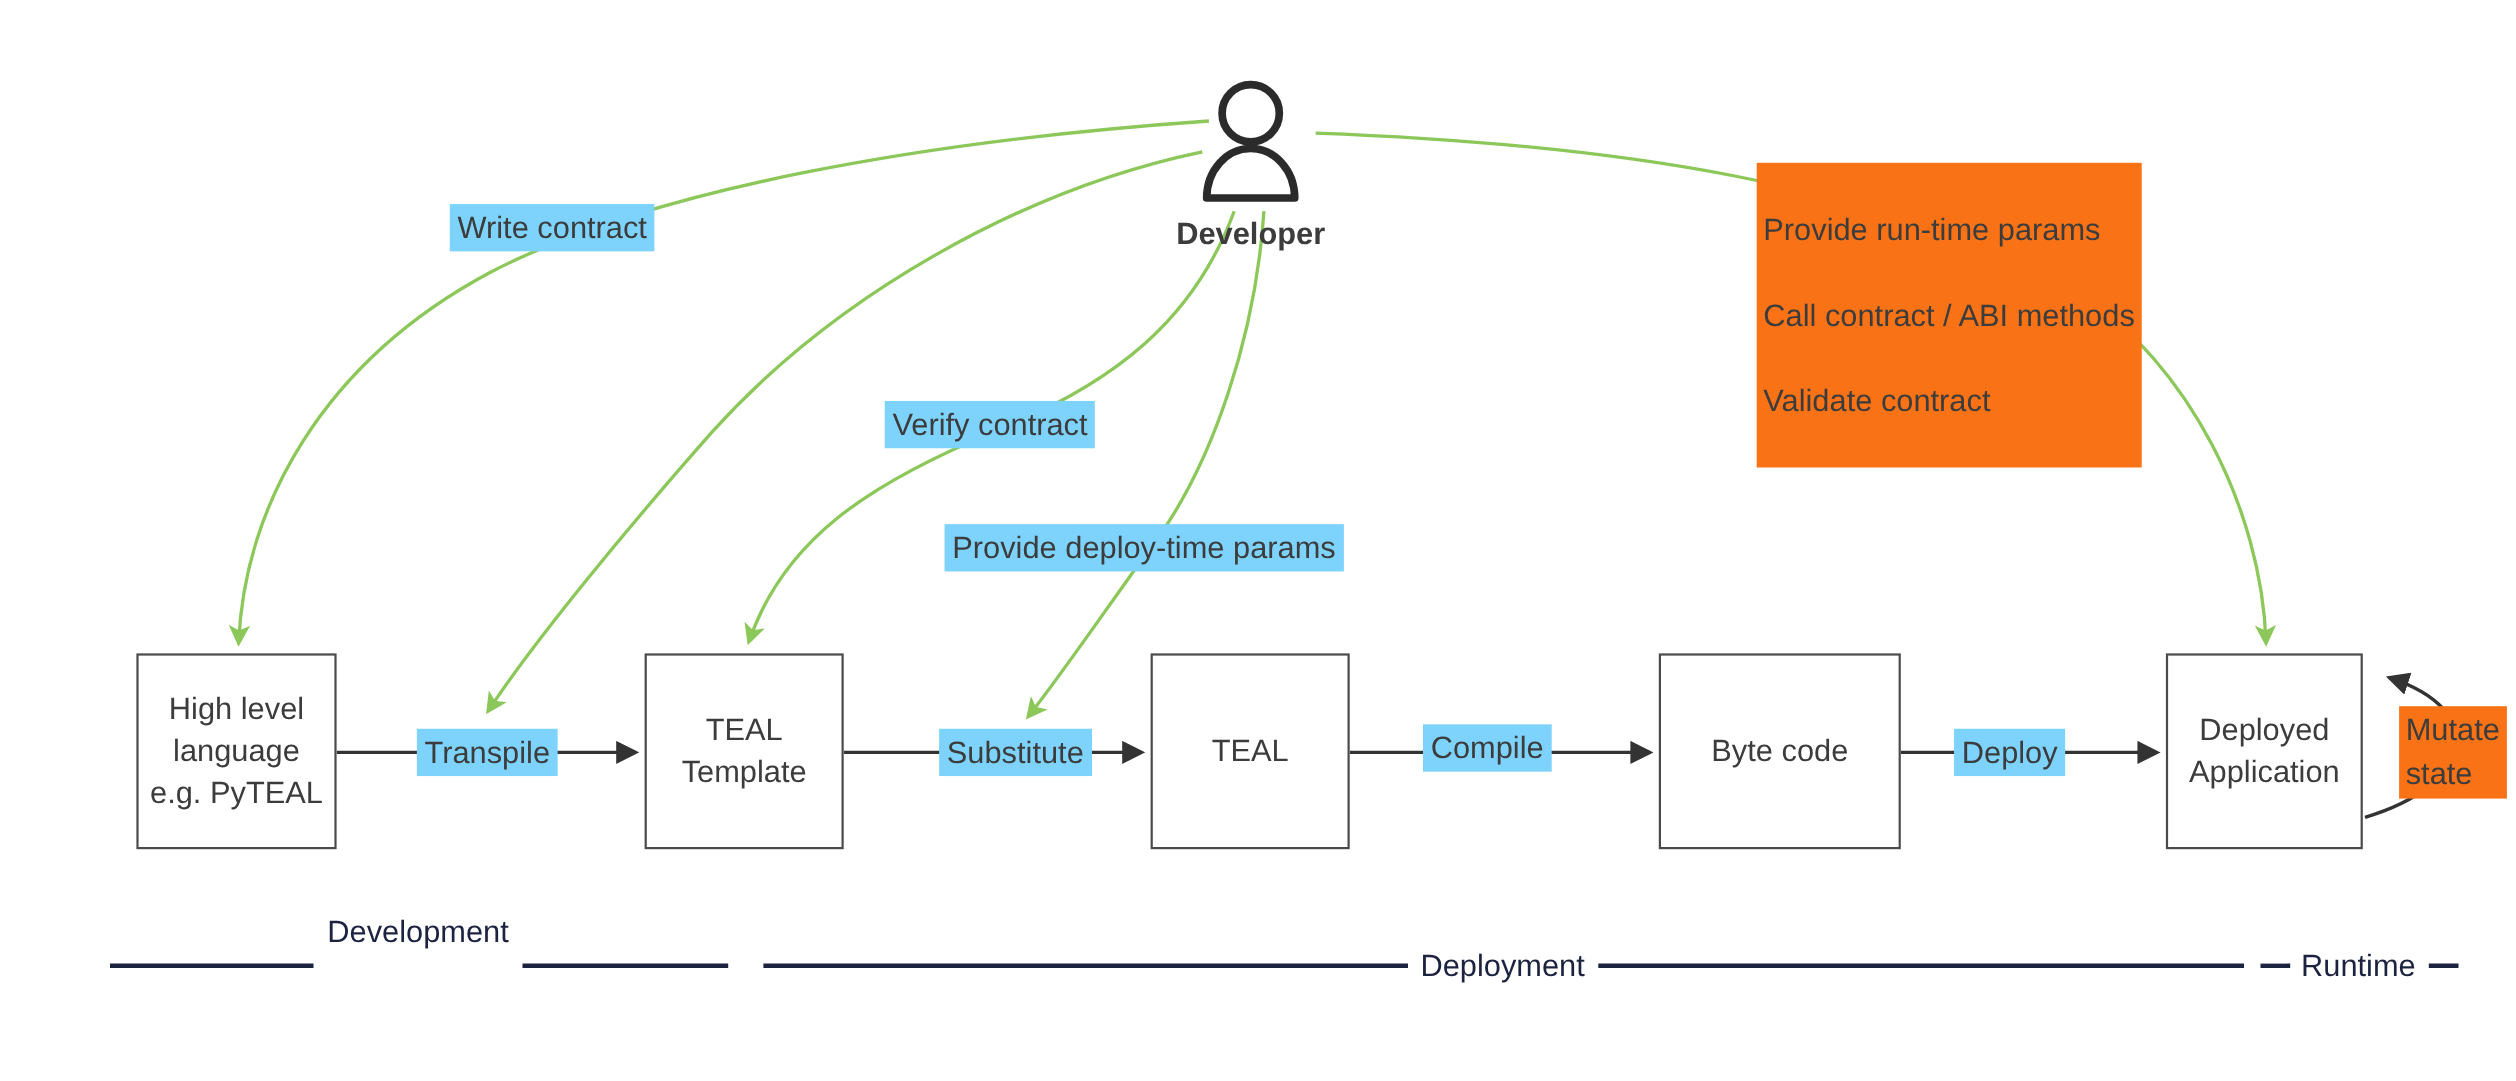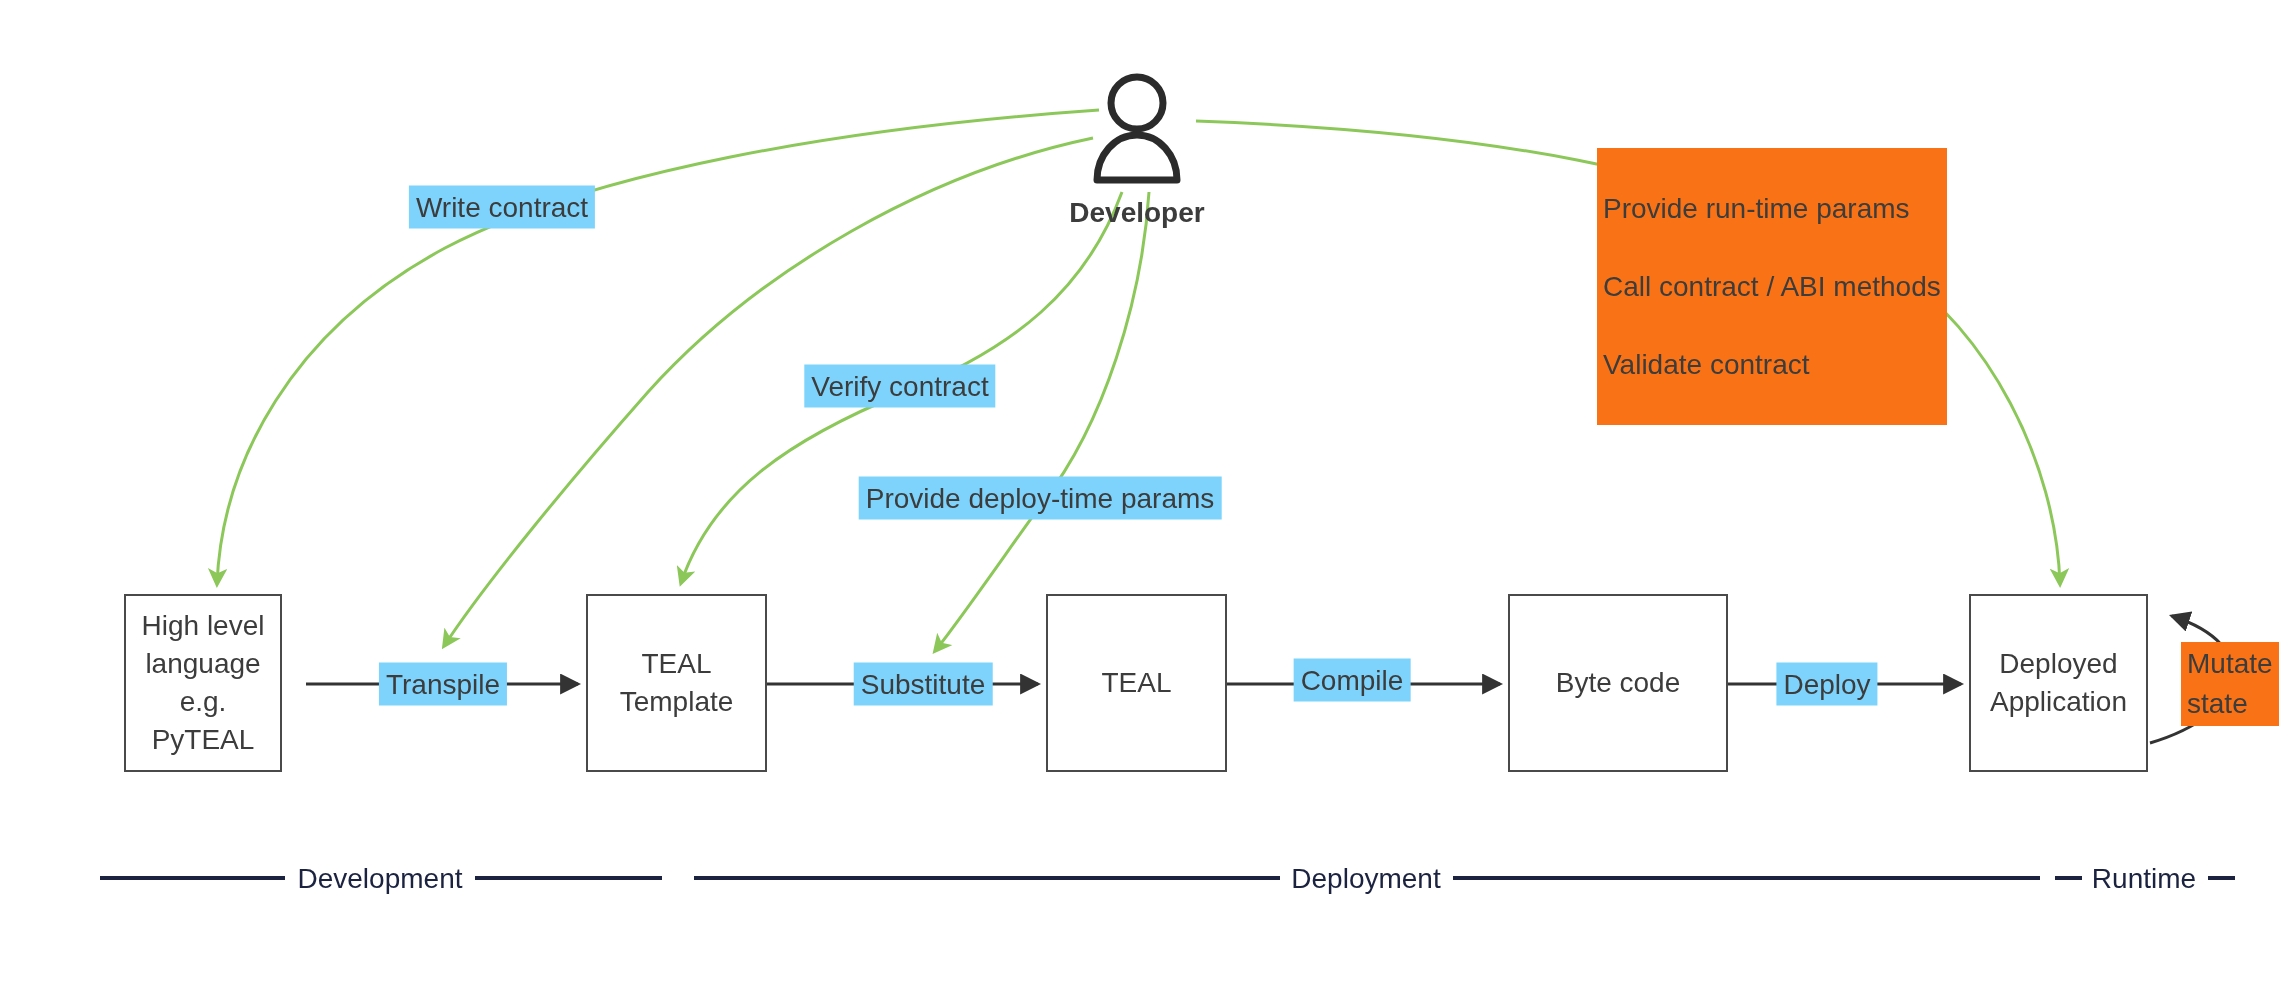--- a/index.html
+++ b/index.html
@@ -89,21 +89,21 @@
       <path d="M 2055 878 H 2082"></path>
       <path d="M 2208 878 H 2235"></path>
     </g>
 
     <g stroke="#2b2b2b" stroke-width="7" fill="#ffffff">
       <circle cx="1137" cy="103" r="26"></circle>
       <path d="M 1097 180 A 40 45 0 0 1 1177 180 L 1097 180 Z" stroke-linejoin="round"></path>
     </g>
   </svg>
 
-  <div class="node" style="left:124px;width:158px;">High level
+  <div class="node" style="left:124px;width:182px;">High level
 language
 e.g. PyTEAL</div>
   <div class="node" style="left:586px;width:181px;">TEAL
 Template</div>
   <div class="node" style="left:1046px;width:181px;">TEAL</div>
   <div class="node" style="left:1508px;width:220px;">Byte code</div>
   <div class="node" style="left:1969px;width:179px;">Deployed
 Application</div>
 
   <div class="lbl actor-lbl" style="left:1137px;top:212px;font-weight:bold;">Developer</div>
@@ -119,17 +119,17 @@
   </div>
 
   <div class="lbl block-lbl" style="left:2181px;top:642px;line-height:40px;">Mutate
 state</div>
 
   <div class="lbl edge-lbl" style="left:443px;top:684px;">Transpile</div>
   <div class="lbl edge-lbl" style="left:923px;top:684px;">Substitute</div>
   <div class="lbl edge-lbl" style="left:1352px;top:680px;">Compile</div>
   <div class="lbl edge-lbl" style="left:1827px;top:684px;text-align:right;">Deploy</div>
 
-  <div class="lbl phase-lbl" style="left:380px;top:878px;">Development</div>
+  <div class="lbl phase-lbl" style="left:380px;top:847px;">Development</div>
   <div class="lbl phase-lbl" style="left:1366px;top:878px;">Deployment</div>
   <div class="lbl phase-lbl" style="left:2144px;top:878px;">Runtime</div>
 
 </div>
 
 </body></html>

